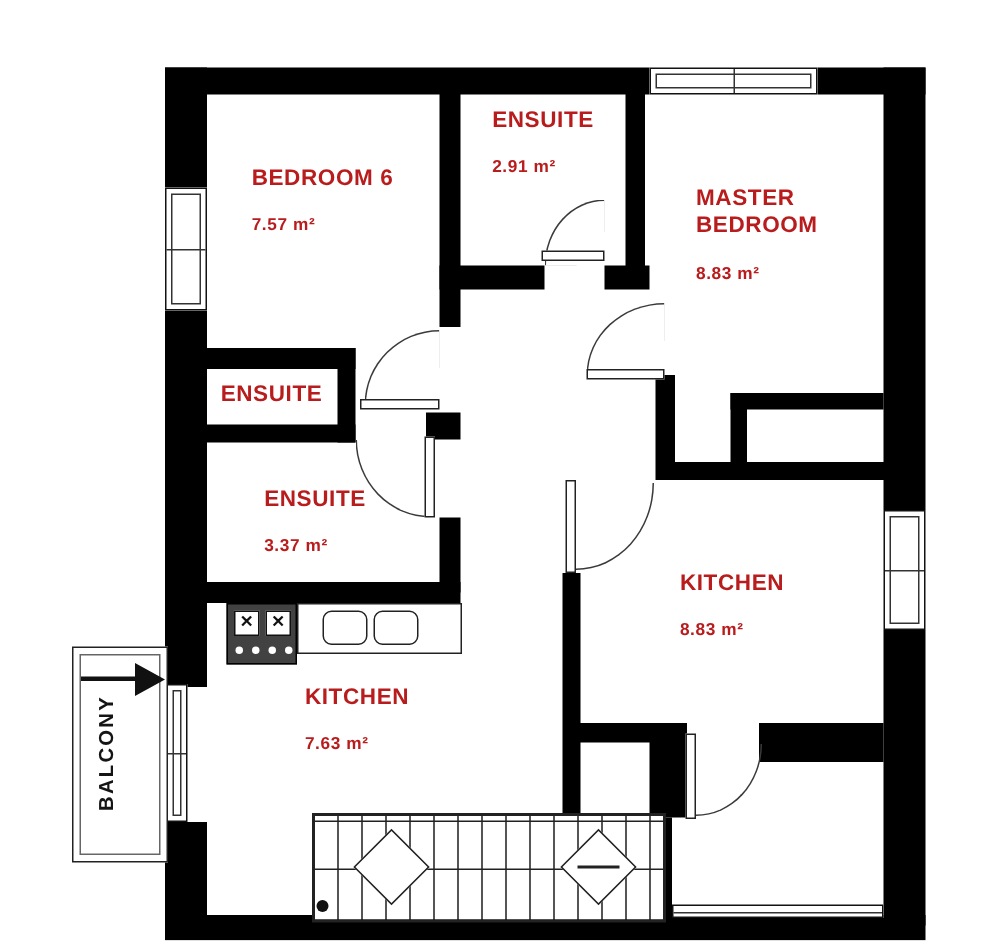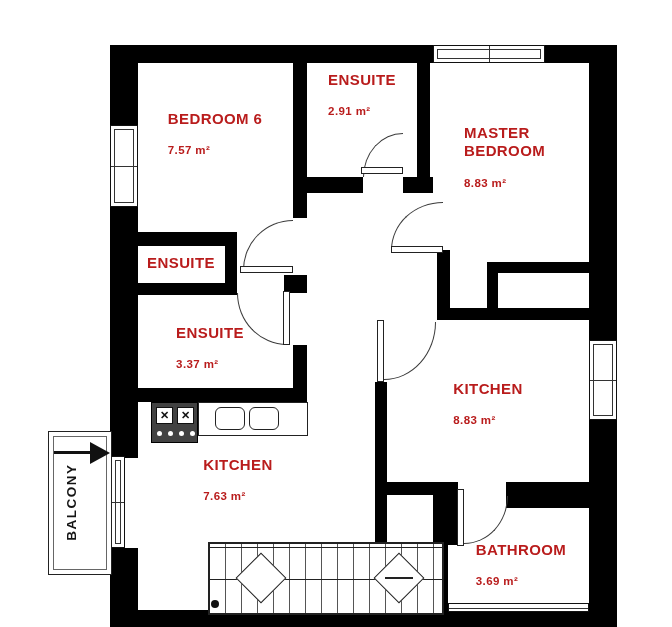--- a/index.html
+++ b/index.html
@@ -157,18 +157,14 @@
     <div class="room-area">3.37 m²</div>
   </div>
   <div class="room-label" style="left:238px;top:480px">
     <div class="room-name">KITCHEN</div>
     <div class="room-area">7.63 m²</div>
   </div>
   <div class="room-label" style="left:488px;top:404px">
     <div class="room-name">KITCHEN</div>
     <div class="room-area">8.83 m²</div>
   </div>
-  <div class="room-label" style="left:521px;top:565px">
-    <div class="room-name">BATHROOM</div>
-    <div class="room-area">3.69 m²</div>
-  </div>
 
 </div>
 
 </body></html>

